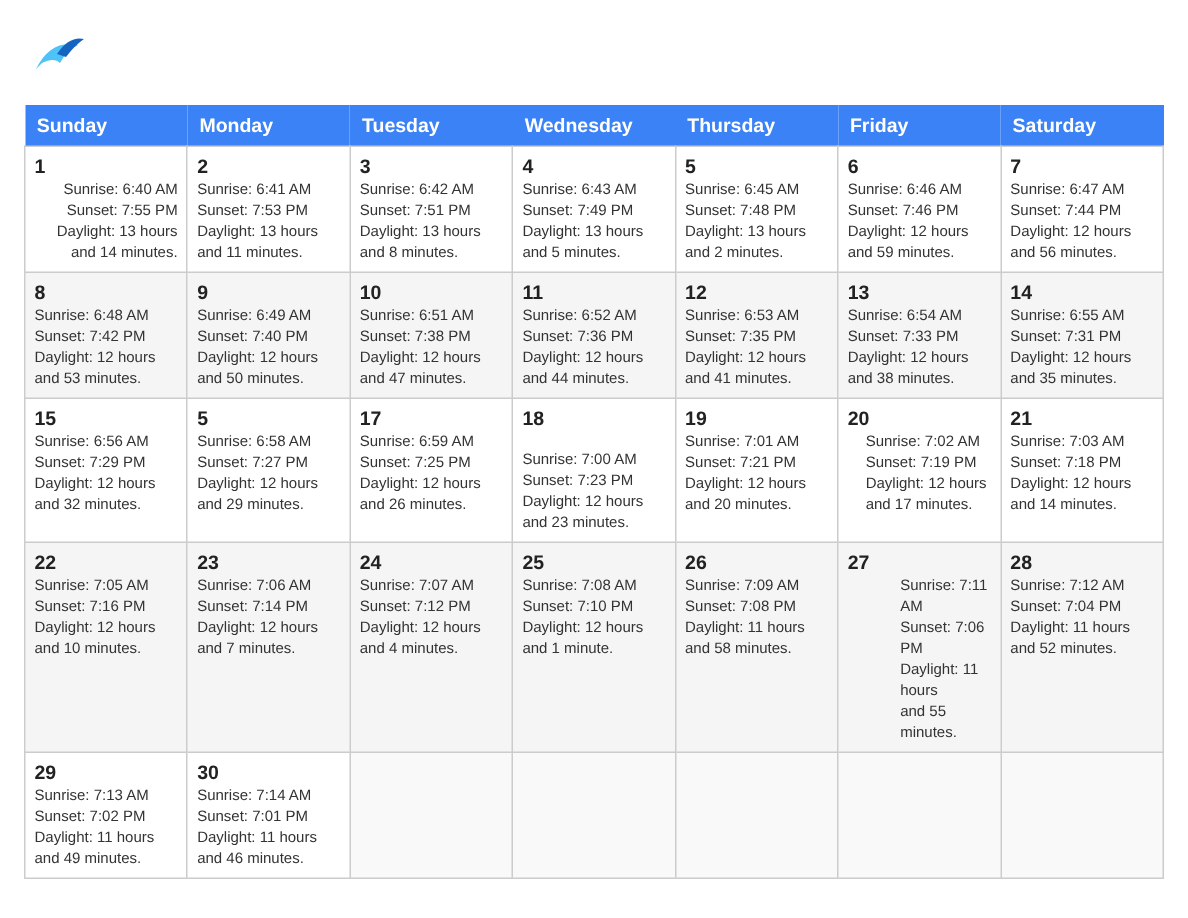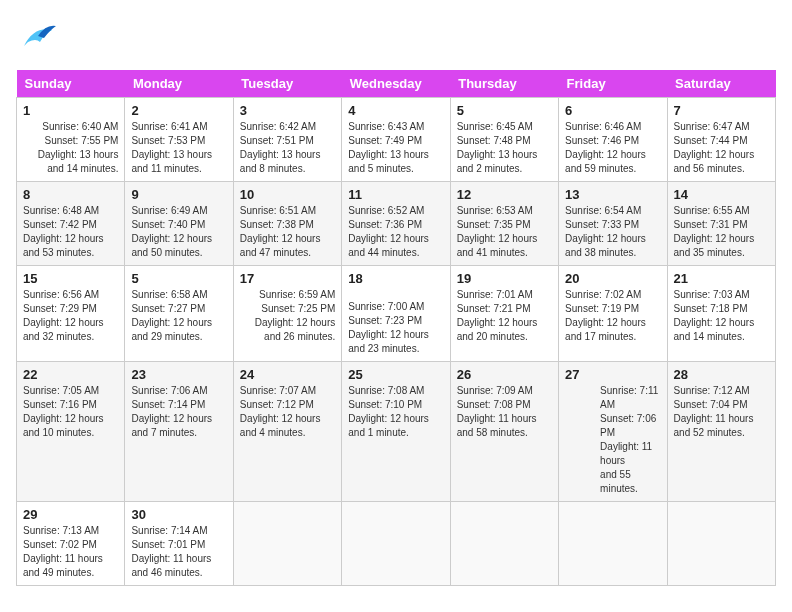--- a/index.html
+++ b/index.html
@@ -27,21 +27,21 @@
     .location-title {
       font-size: 16px;
       color: #444;
     }
     .calendar {
       width: 100%;
       border-collapse: collapse;
       font-size: 10.5px;
     }
     .calendar th {
-      background-color: #d946ef;
+      background-color: #3b82f6;
       color: #fff;
       text-align: left;
       padding: 6px 8px;
       font-size: 13px;
       font-weight: bold;
     }
     .calendar td {
       border: 1px solid #ccc;
       vertical-align: top;
       padding: 5px 6px;
@@ -238,42 +238,42 @@
         </td>
         <td>
           <span class="day-num">5</span>
           <div class="day-info" style="white-space: pre-line;">Sunrise: 6:58 AM
 Sunset: 7:27 PM
 Daylight: 12 hours
 and 29 minutes.</div>
         </td>
         <td>
           <span class="day-num">17</span>
-          <div class="day-info" style="white-space: pre-line; text-align: right;">Sunrise: 6:59 AM
+          <div class="day-info" style="white-space: pre-line;">Sunrise: 6:59 AM
 Sunset: 7:25 PM
 Daylight: 12 hours
 and 26 minutes.</div>
         </td>
         <td>
           <span class="day-num">18</span>
           <div class="day-info" style="white-space: pre-line; margin-top: 14px;">Sunrise: 7:00 AM
 Sunset: 7:23 PM
 Daylight: 12 hours
 and 23 minutes.</div>
         </td>
         <td>
           <span class="day-num">19</span>
           <div class="day-info" style="white-space: pre-line;">Sunrise: 7:01 AM
 Sunset: 7:21 PM
 Daylight: 12 hours
 and 20 minutes.</div>
         </td>
         <td>
           <span class="day-num">20</span>
-          <div class="day-info" style="white-space: pre-line;">Sunrise: 7:02 AM
+          <div class="day-info" style="white-space: pre-line; margin-left: 12px;">Sunrise: 7:02 AM
 Sunset: 7:19 PM
 Daylight: 12 hours
 and 17 minutes.</div>
         </td>
         <td>
           <span class="day-num">21</span>
           <div class="day-info" style="white-space: pre-line;">Sunrise: 7:03 AM
 Sunset: 7:18 PM
 Daylight: 12 hours
 and 14 minutes.</div>

